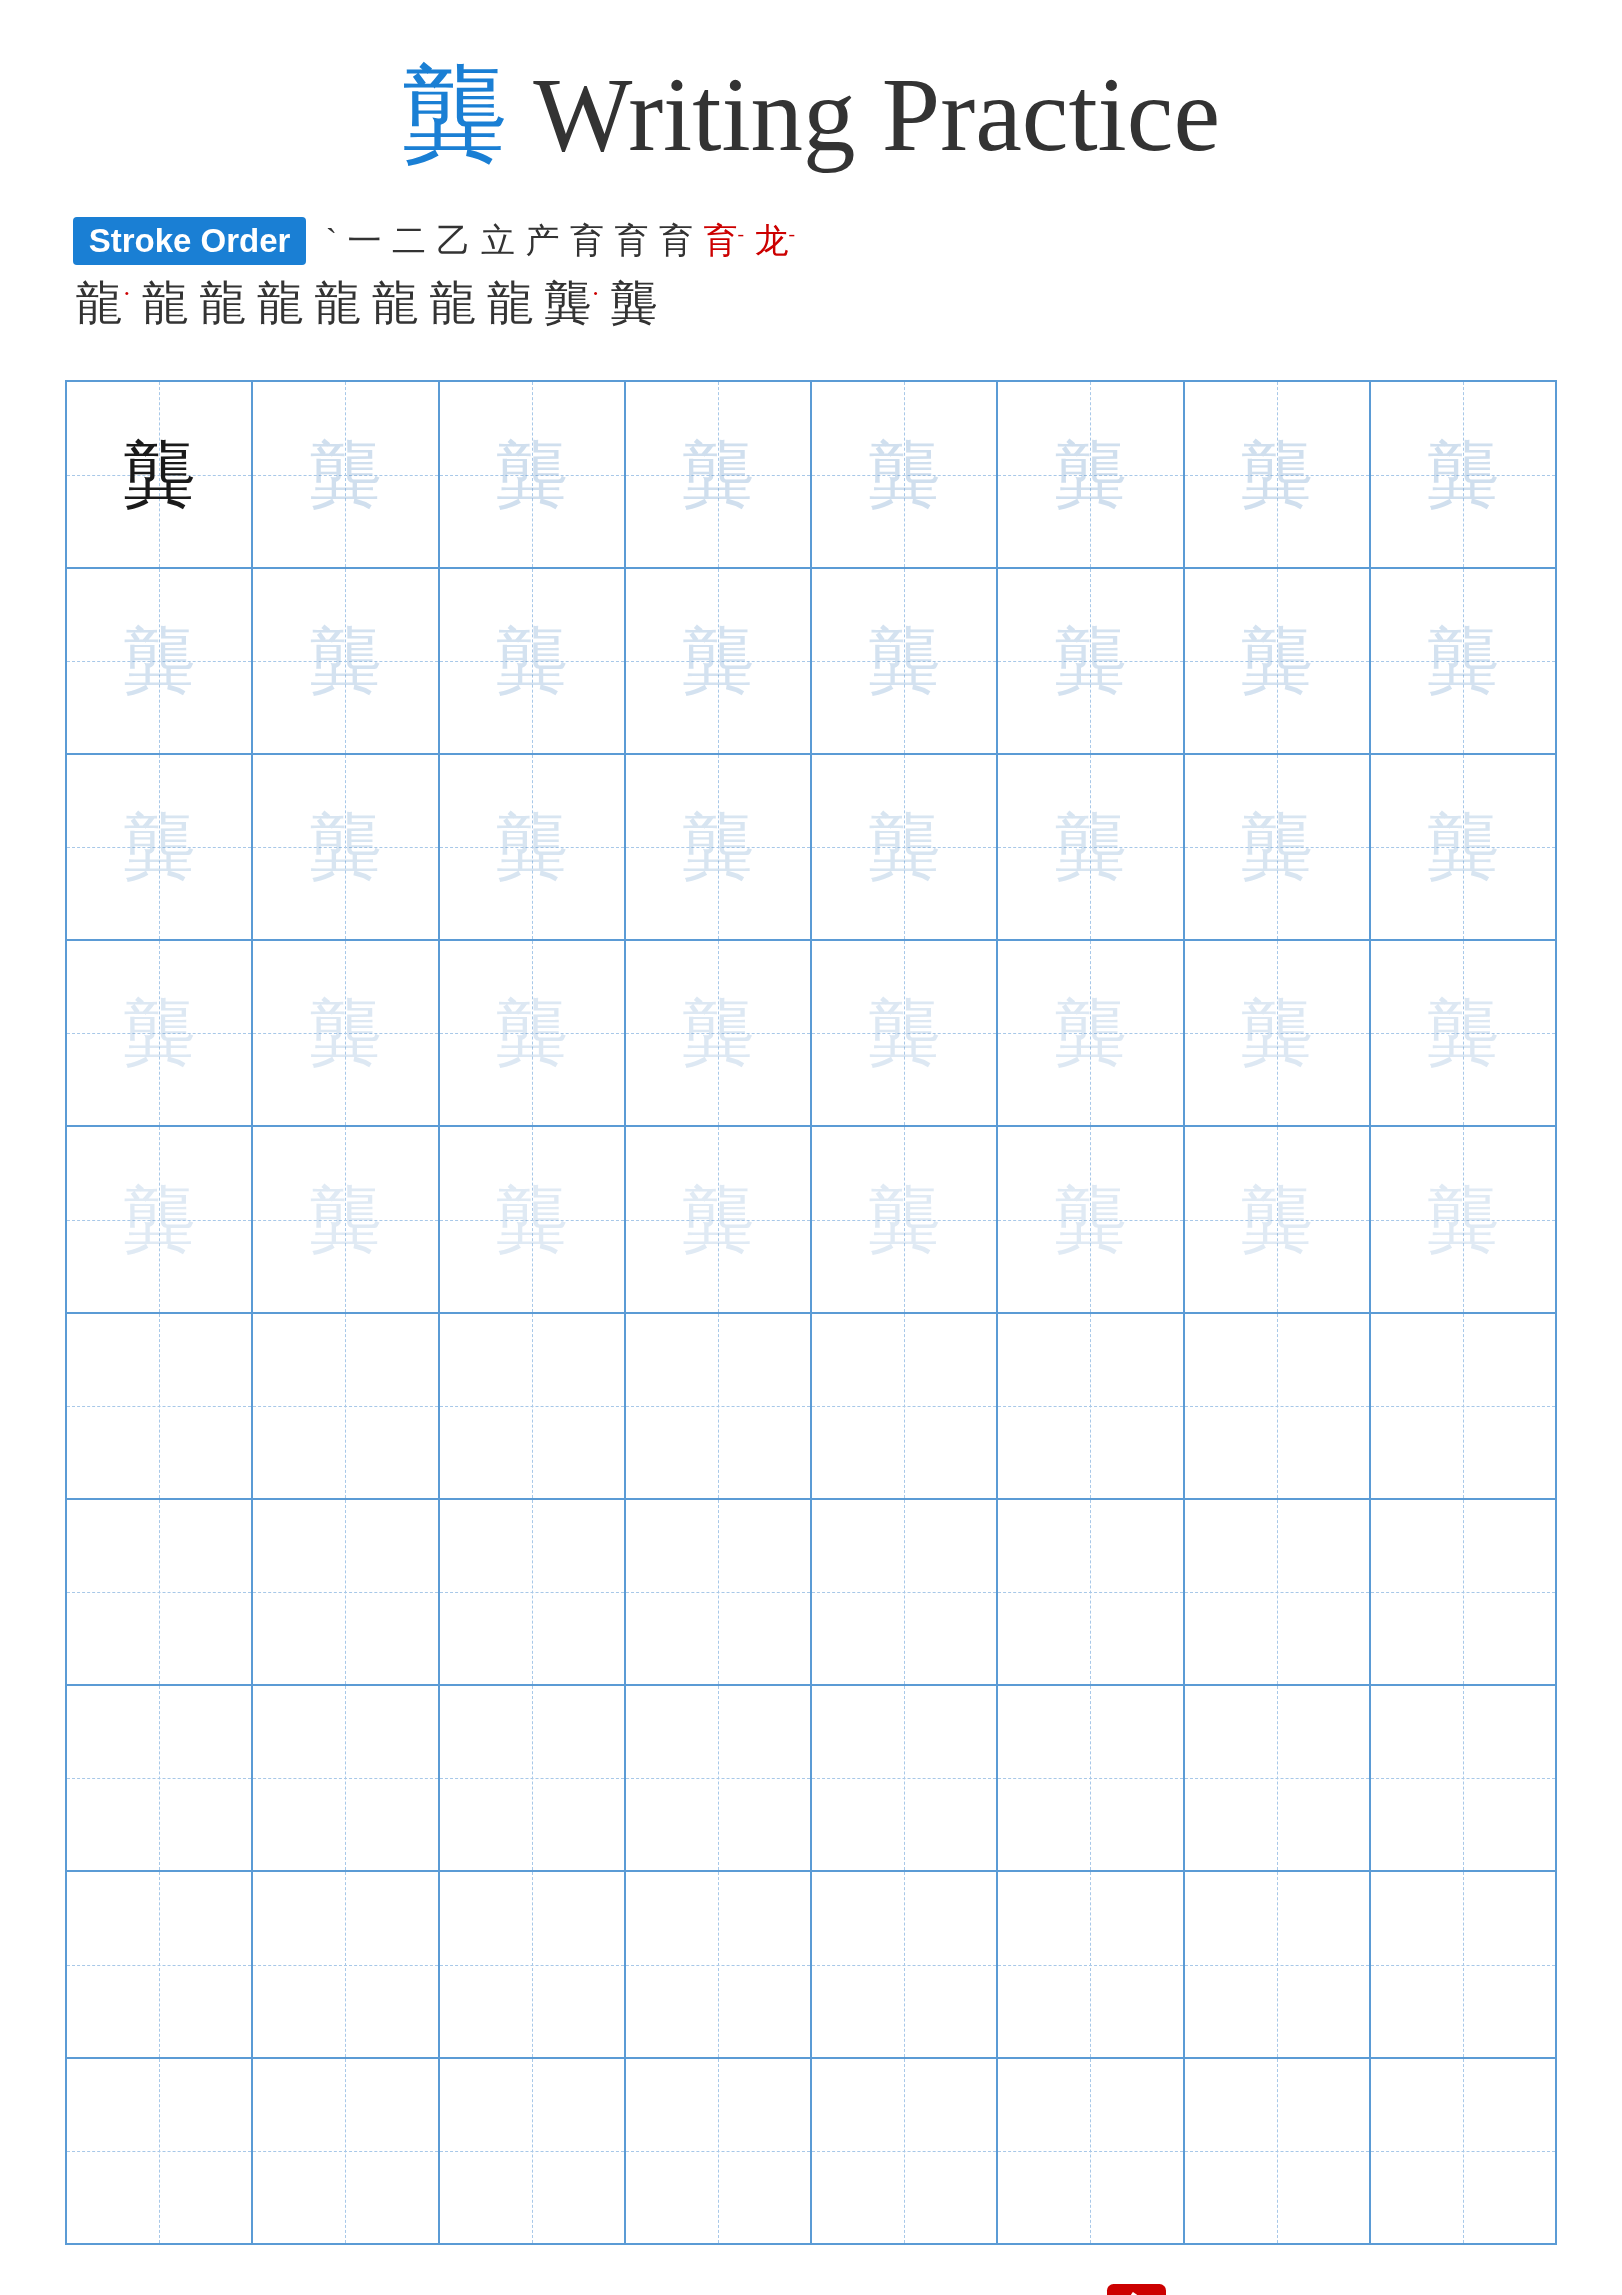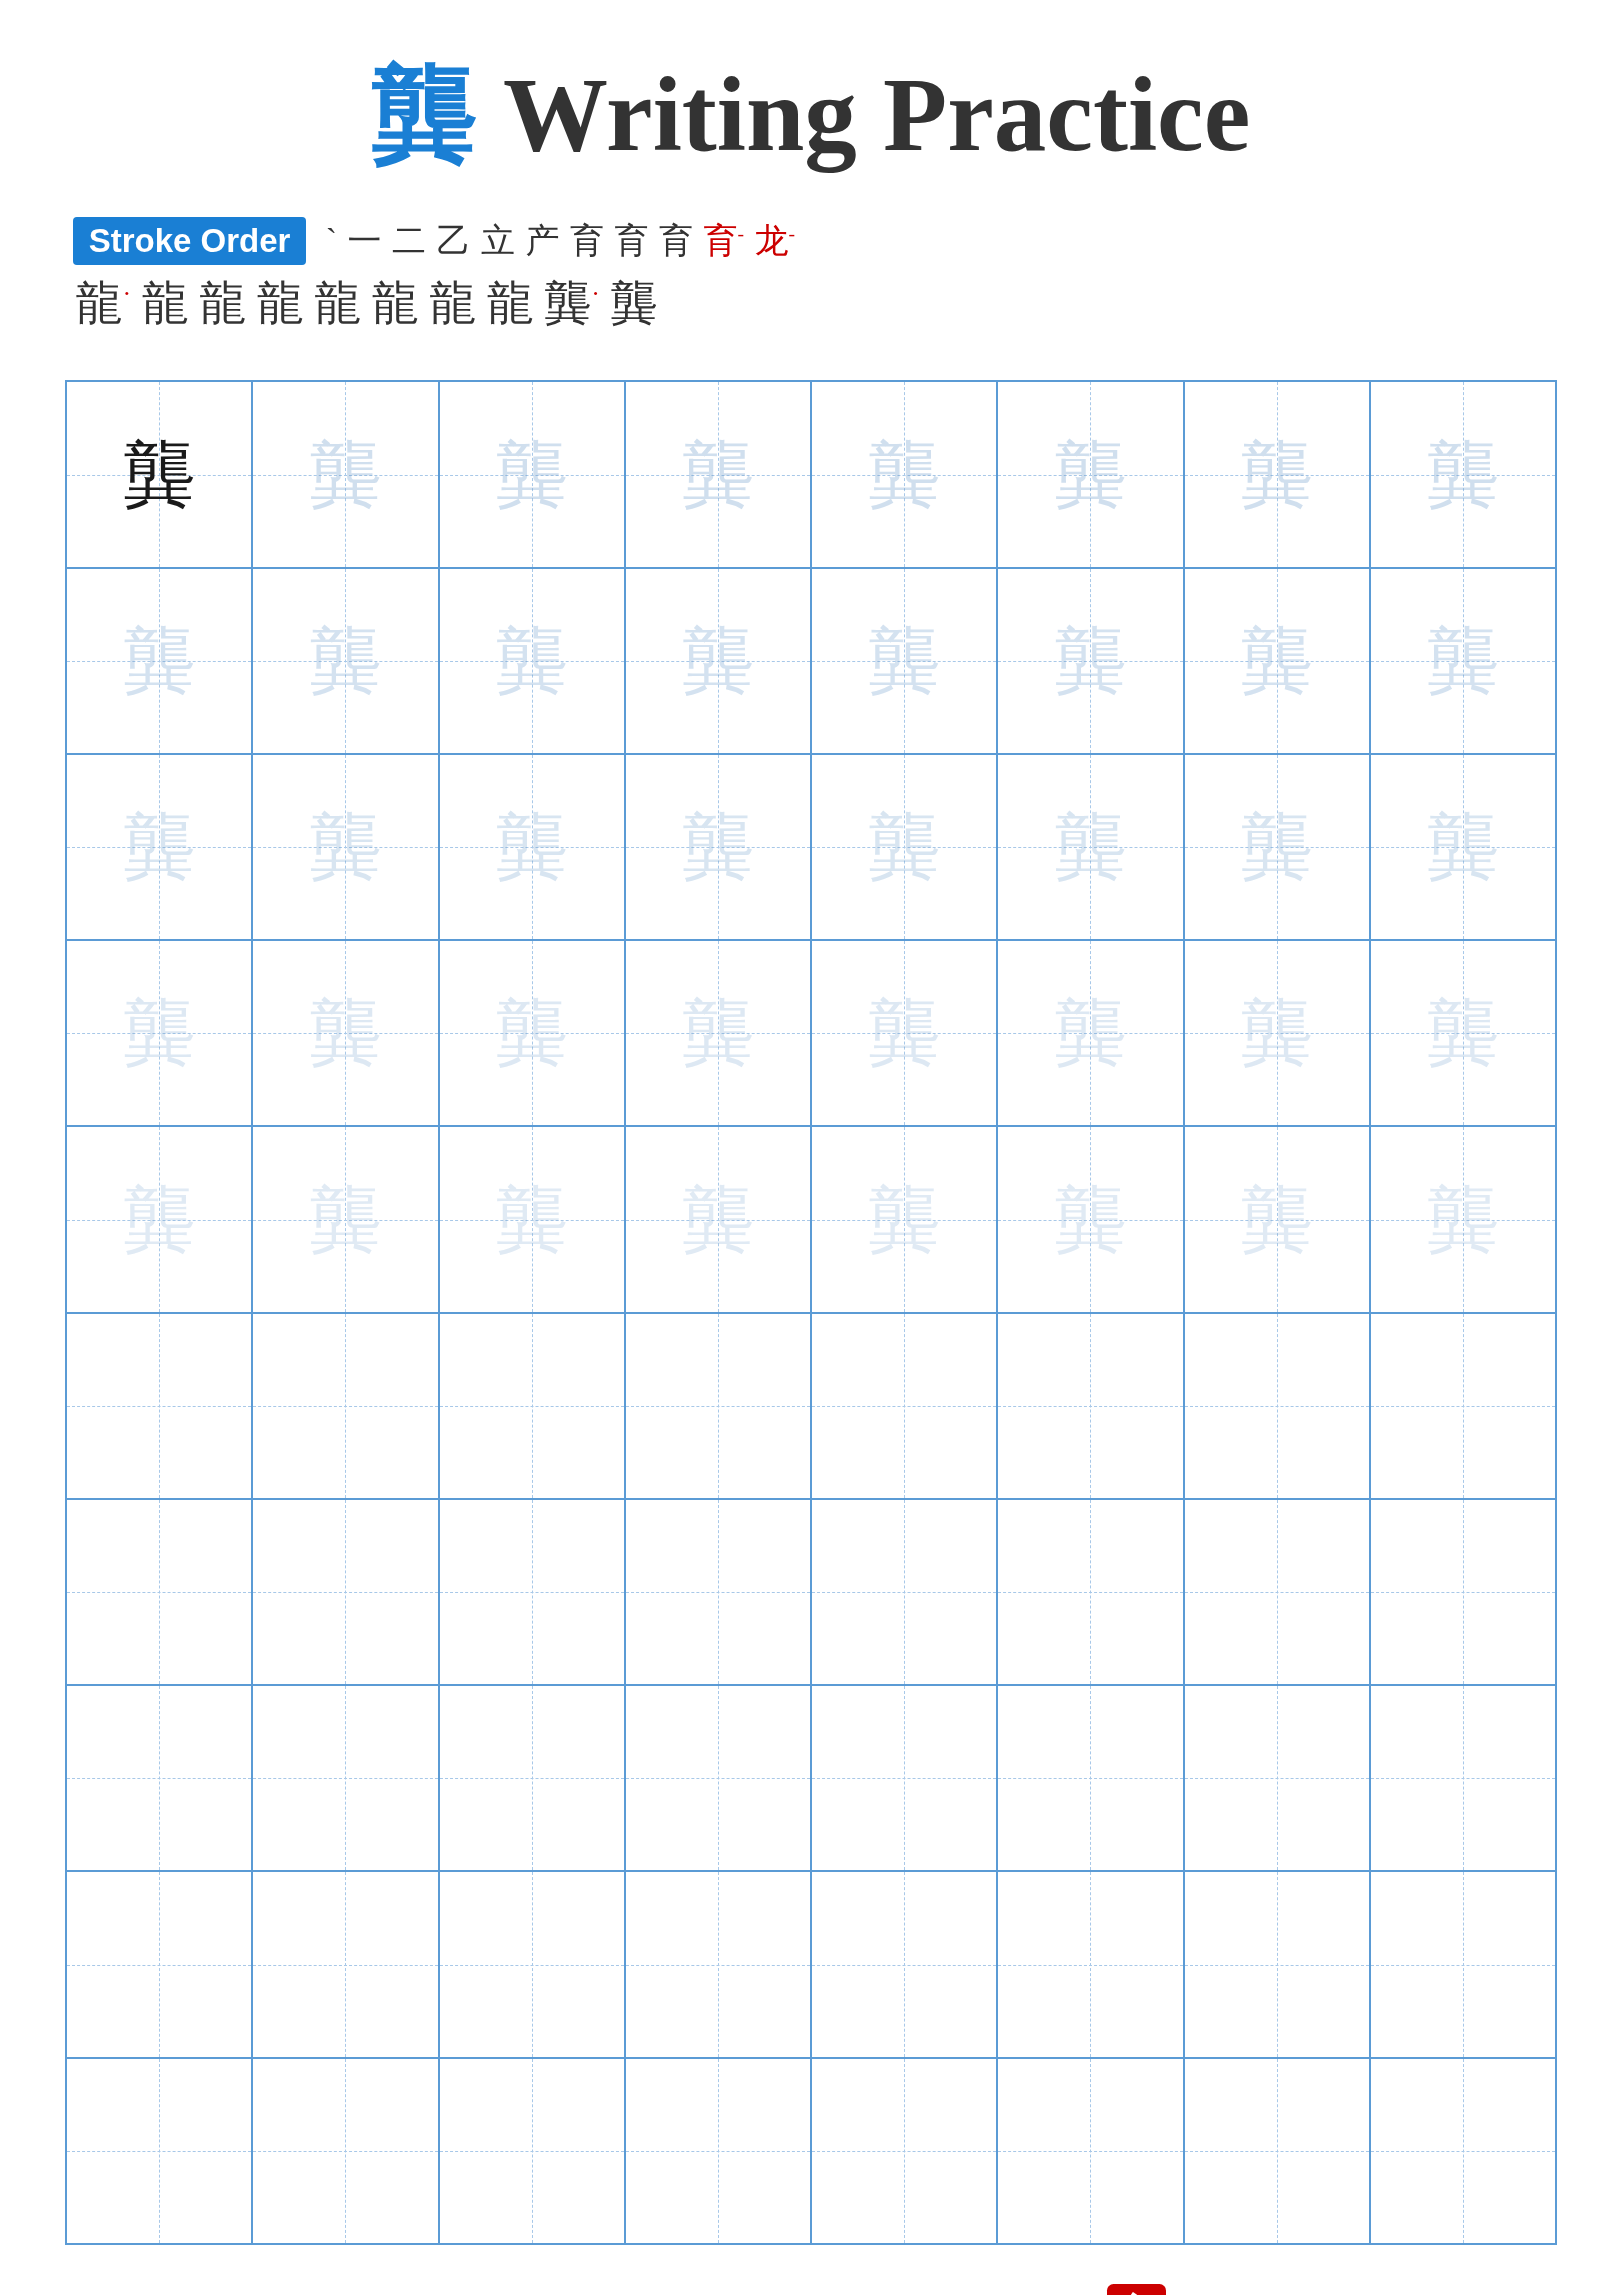--- a/index.html
+++ b/index.html
@@ -16,21 +16,21 @@
       min-height: 2295px;
       background: #fff;
       padding: 52px 65px;
       display: flex;
       flex-direction: column;
       align-items: center;
     }
 
     .title {
       font-size: 105px;
-      font-weight: bold;
+      font-weight: normal;
       color: #333;
       margin-bottom: 39px;
       text-align: right;
       line-height: 1.2;
     }
 
     .title-char {
       color: #1a7fd4;
     }
 

